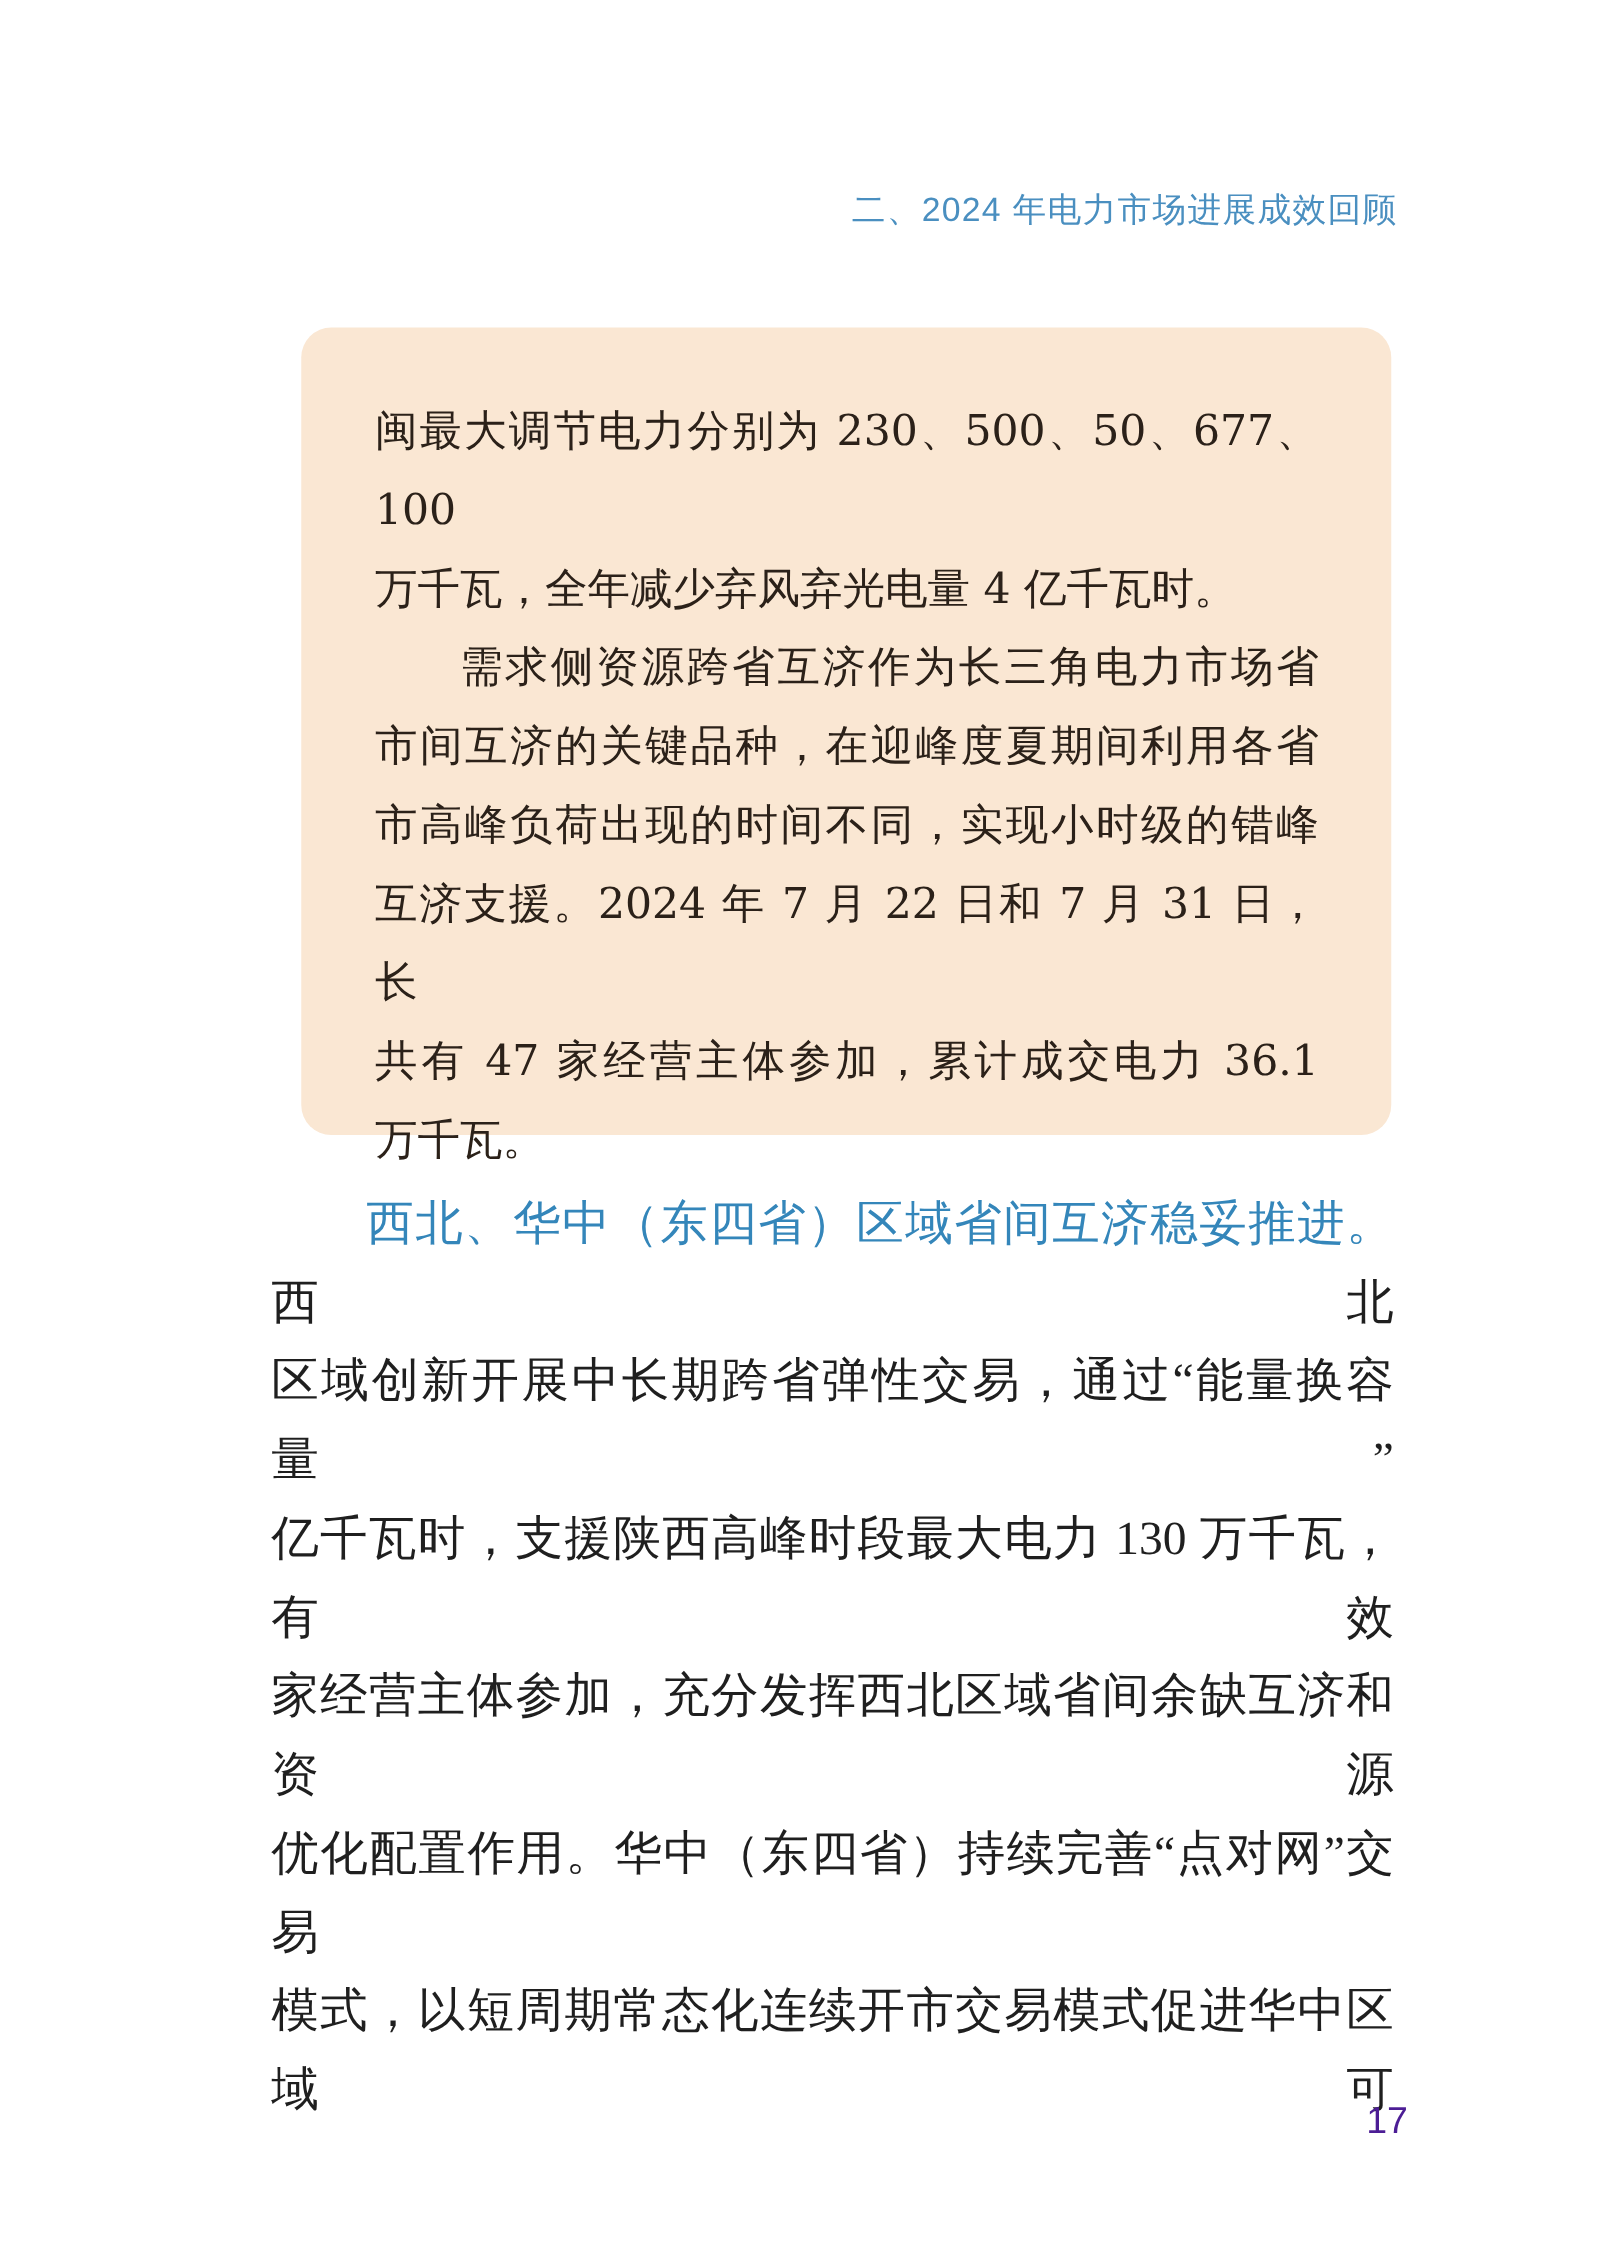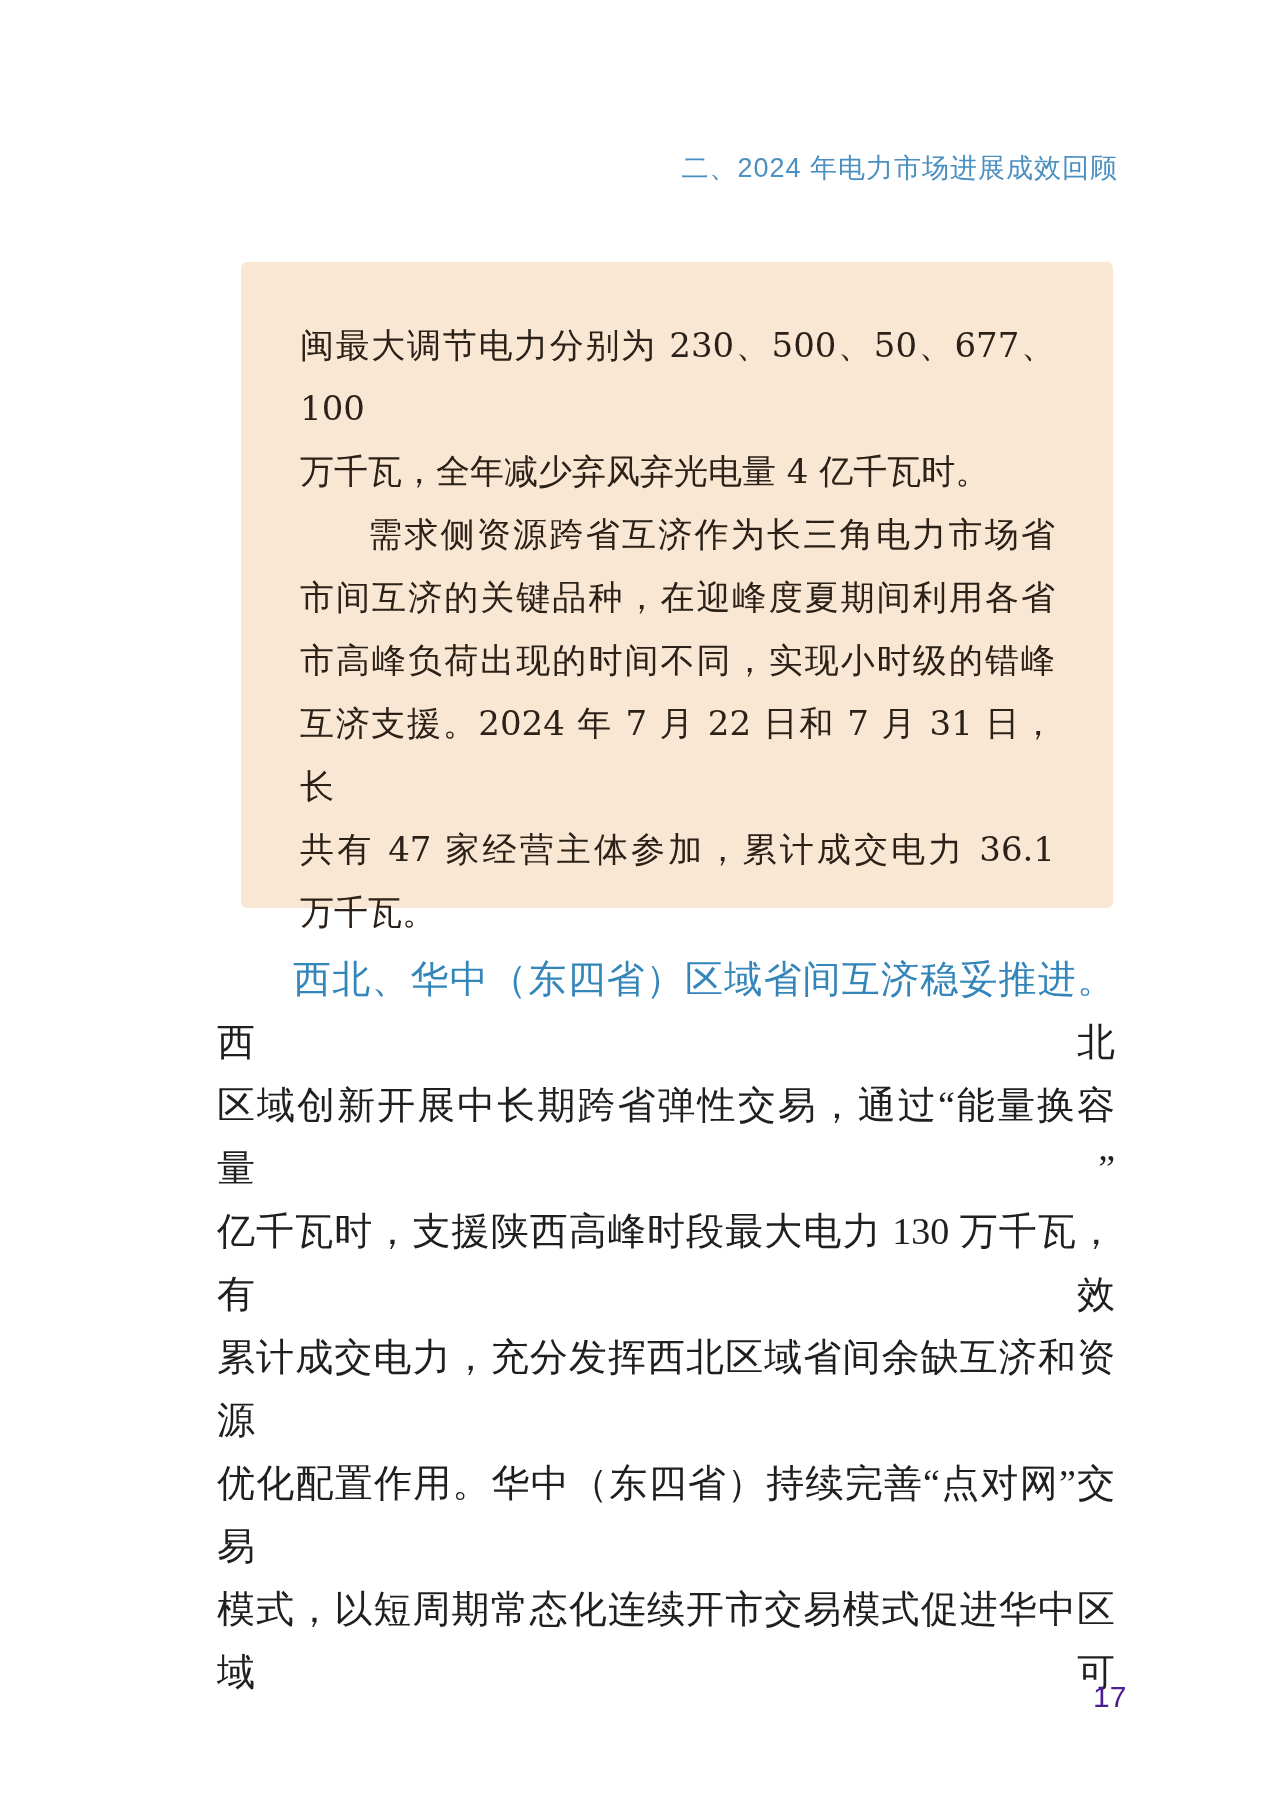--- a/index.html
+++ b/index.html
@@ -21,21 +21,21 @@
     color:#4a8fc0;
     letter-spacing:1px;
     white-space:nowrap;
   }
   
   .callout{
     position:absolute;
     left:226px;top:262px;
     width:872px;height:646px;
     background:#fae7d3;
-    border-radius:6px;
+    border-radius:24px;
     box-sizing:border-box;
     padding:52px 58px 0 59px;
   }
   .callout-line{
     font-family:"DejaVu Serif","Liberation Serif",serif;
     font-size:34px;
     line-height:63px;
     color:#2b2119;
     text-align:justify;
   }
@@ -86,21 +86,21 @@
     <div class="callout-line jl">共有 47 家经营主体参加，累计成交电力 36.1</div>
     <div class="callout-line last">万千瓦。</div>
   </div>
 
   <div class="body-block">
     <div class="body-line jl indent">
       <span class="body-heading">西北、华中（东四省）区域省间互济稳妥推进。</span><span>西北</span>
     </div>
     <div class="body-line jl">区域创新开展中长期跨省弹性交易，通过“能量换容量”</div>
     <div class="body-line jl">亿千瓦时，支援陕西高峰时段最大电力 130 万千瓦，有效</div>
-    <div class="body-line jl">累计成交电力，充分发挥西北区域省间余缺互济和资源</div>
+    <div class="body-line jl">家经营主体参加，充分发挥西北区域省间余缺互济和资源</div>
     <div class="body-line jl">优化配置作用。华中（东四省）持续完善“点对网”交易</div>
     <div class="body-line jl">模式，以短周期常态化连续开市交易模式促进华中区域可</div>
 
   </div>
 
   <div class="page-number">17</div>
 
 </div>
 
 </body></html>

